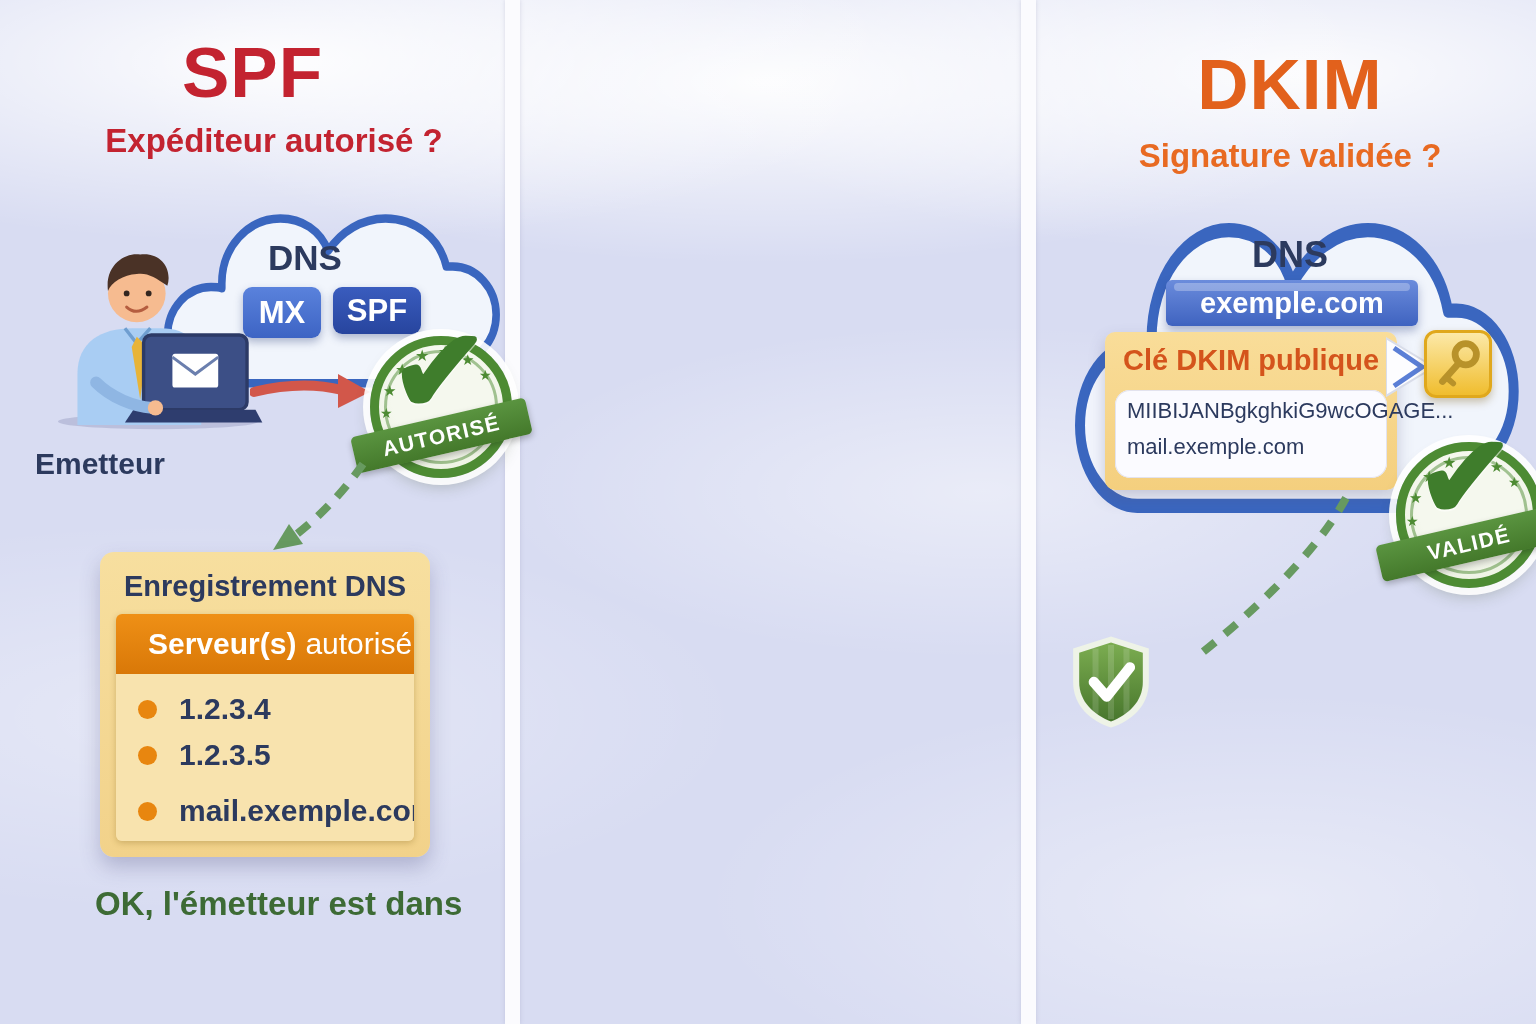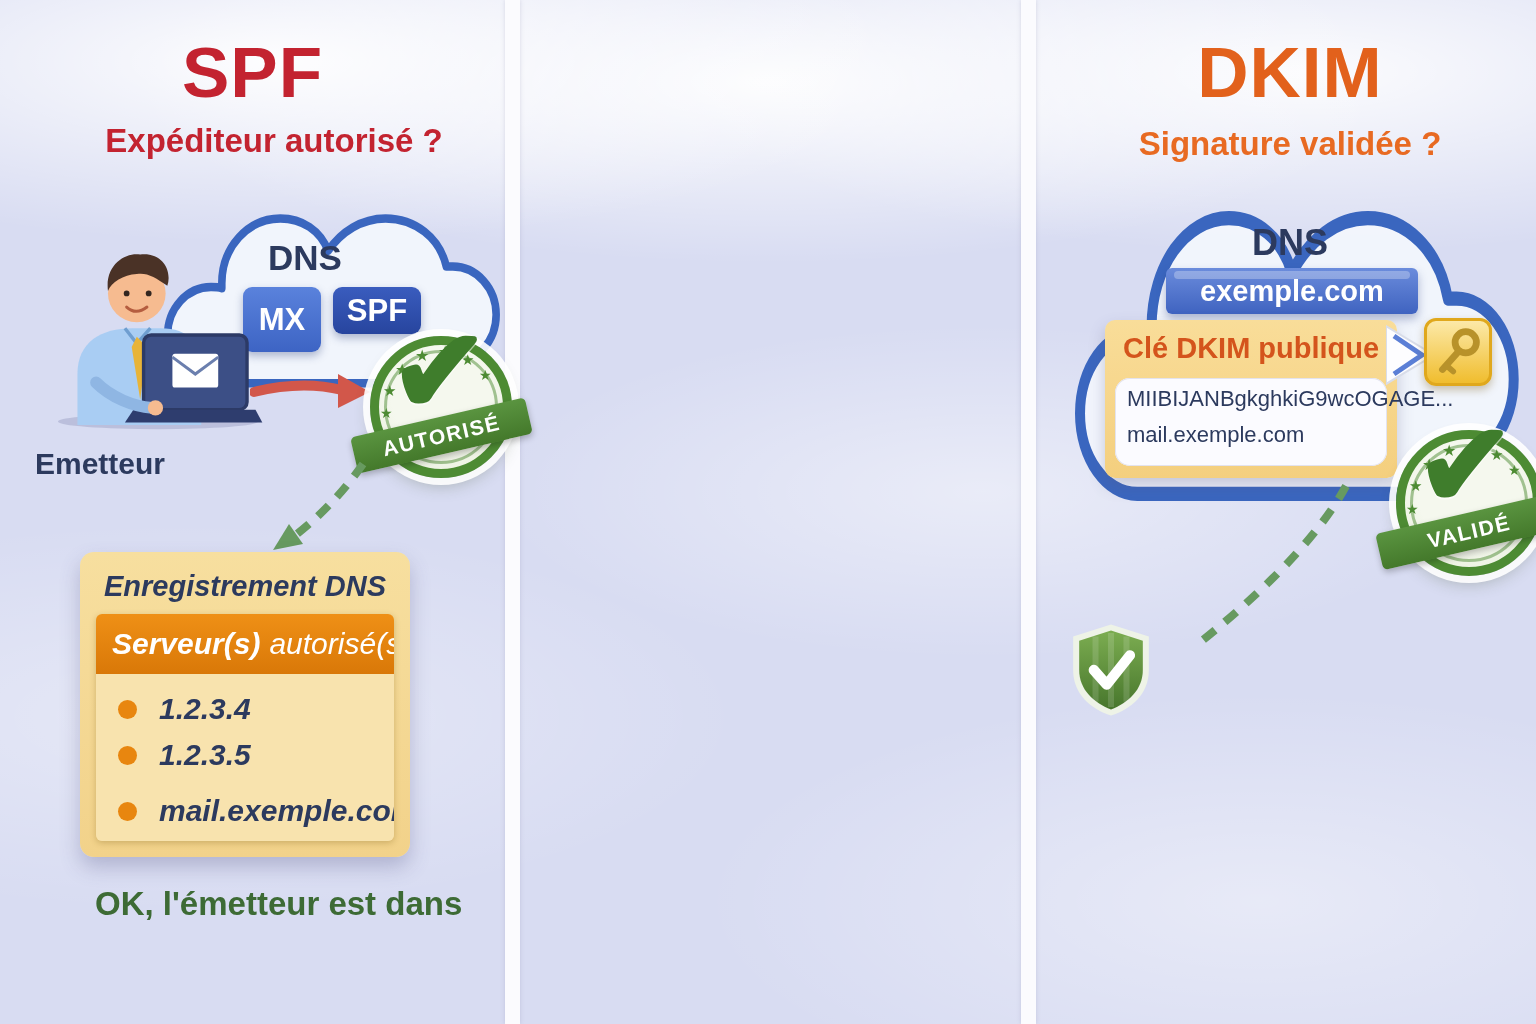--- a/index.html
+++ b/index.html
@@ -32,27 +32,27 @@
   .stamp .ring::after{content:"";position:absolute;inset:5px;border-radius:50%;border:3px solid rgba(77,139,51,.5);}
   .stamp .check{position:absolute;top:-34px;left:20px;font-size:118px;font-weight:bold;color:#3f7d2c;
     text-shadow:0 2px 0 rgba(255,255,255,.55);}
   .stamp .ribbon{position:absolute;left:-13%;width:126%;top:57%;height:37px;
     background:linear-gradient(#5a9440,#44792b);transform:rotate(-13deg);
     color:#fff;font-weight:bold;font-size:21px;letter-spacing:1.5px;
     display:flex;align-items:center;justify-content:center;border-radius:5px;
     box-shadow:0 3px 6px rgba(0,0,0,.25);}
   .stamp .star{position:absolute;color:#4d8b33;line-height:1;}
   
-  .dns-card{position:absolute;left:80px;top:552px;width:330px;height:305px;border-radius:14px;
-    background:linear-gradient(#f7df9f,#f2d28a);box-shadow:0 10px 20px rgba(80,80,130,.3);font-style:italic;}
+  .dns-card{position:absolute;left:100px;top:552px;width:330px;height:305px;border-radius:14px;
+    background:linear-gradient(#f7df9f,#f2d28a);box-shadow:0 10px 20px rgba(80,80,130,.3);}
   .dns-card .dc-title{position:absolute;top:18px;left:0;width:100%;text-align:center;font-weight:bold;font-size:29px;}
   .dns-card .dc-inner{position:absolute;left:16px;right:16px;top:62px;bottom:16px;border-radius:6px;
     overflow:hidden;box-shadow:0 2px 6px rgba(120,90,20,.3);}
   .dns-card .dc-head{height:60px;background:linear-gradient(#ef9016,#d97808);color:#fff;
-    display:flex;align-items:center;padding-left:16px;font-size:30px;}
+    display:flex;align-items:center;padding-left:32px;font-size:30px;}
   .dns-card .dc-head .b{font-weight:bold;}
   .dns-card .dc-head .r{margin-left:9px;font-weight:normal;}
   .dns-card .dc-body{background:#f8e3ae;height:100%;padding:18px 0 0 22px;box-sizing:border-box;}
   .dns-row{display:flex;align-items:center;margin-bottom:12px;}
   .dns-row .bullet{width:19px;height:19px;border-radius:50%;background:#e8860f;margin-right:22px;flex:0 0 auto;}
   .dns-row .val{font-weight:bold;font-size:30px;color:#2c3a5e;}
   
   .key-card{position:absolute;left:585px;top:320px;width:292px;height:158px;border-radius:10px;
     background:linear-gradient(#f9dd99,#f4cf7e);box-shadow:0 8px 16px rgba(90,90,130,.3);}
   .key-card .kc-title{position:absolute;top:12px;left:18px;font-weight:bold;font-size:29px;color:#d4541c;}
@@ -108,21 +108,21 @@
   <div class="divider" style="left:1021px"></div>
 
   <section class="abs" style="left:0;top:0;width:505px;height:1024px">
     <div class="col-title" style="left:0;top:32px;width:505px;color:#c32330">SPF</div>
     <div class="col-sub" style="left:0;top:122px;width:548px;color:#c32330">Expéditeur autorisé ?</div>
 
     <svg class="abs" style="left:160px;top:204px" width="347" height="190">
         <use href="#gfx-cloud"></use>
       </svg>
     <div class="abs navy" style="left:160px;top:238px;width:290px;text-align:center;font-size:35px;font-weight:bold">DNS</div>
-    <div class="badge" style="left:243px;top:287px;width:78px;height:65px;background:linear-gradient(#5a82dc,#3d64c4)">MX</div>
+    <div class="badge" style="left:243px;top:287px;width:78px;height:51px;background:linear-gradient(#5a82dc,#3d64c4)">MX</div>
     <div class="badge" style="left:333px;top:287px;width:88px;height:47px;background:linear-gradient(#3a5cbe,#27459e)">SPF</div>
 
     <svg class="abs" style="left:52px;top:242px" width="212" height="192" viewBox="0 0 250 215">
       <ellipse cx="125" cy="206" rx="118" ry="9" fill="rgba(120,125,170,.3)"></ellipse>
       <path d="M30 210 V150 C30 112 58 96 95 96 L128 96 C162 96 176 114 176 148 V210 Z" fill="#a9cdf3"></path>
       <path d="M86 96 L100 114 L116 96" fill="none" stroke="#6f9ed0" stroke-width="4"></path>
       <path d="M100 106 L112 118 L104 180 L94 118 Z" fill="#e8b438"></path>
       <circle cx="100" cy="55" r="34" fill="#f6bb90"></circle>
       <path d="M66 52 C62 20 88 6 104 9 C130 6 142 28 136 46 C122 36 112 30 100 32 C84 33 70 42 66 52 Z" fill="#4a3226"></path>
       <circle cx="88" cy="55" r="3.4" fill="#332620"></circle>
@@ -184,21 +184,21 @@
           </div>
         </div>
       </div>
     </div>
 
     <div class="abs concl green-text" style="left:95px;top:882px;font-size:33px">
       <div>OK, l'émetteur est dans</div>
     </div>
   </section>
 
-  <section class="abs" style="left:520px;top:0;width:501px;height:761px">
+  <section class="abs" style="left:520px;top:12px;width:501px;height:761px">
     <div class="col-title" style="left:520px;top:32px;width:500px;color:#e2611c">DKIM</div>
     <div class="col-sub" style="left:520px;top:125px;width:500px;color:#e86a22">Signature validée ?</div>
 
     <svg class="abs" style="left:550px;top:194px" width="458" height="318">
         <use href="#gfx-cloud"></use>
       </svg>
     <div class="abs navy" style="left:540px;top:222px;width:460px;text-align:center;font-size:36px;font-weight:bold">DNS</div>
     <div class="blue-bar">
       <span>exemple.com</span>
     </div>

